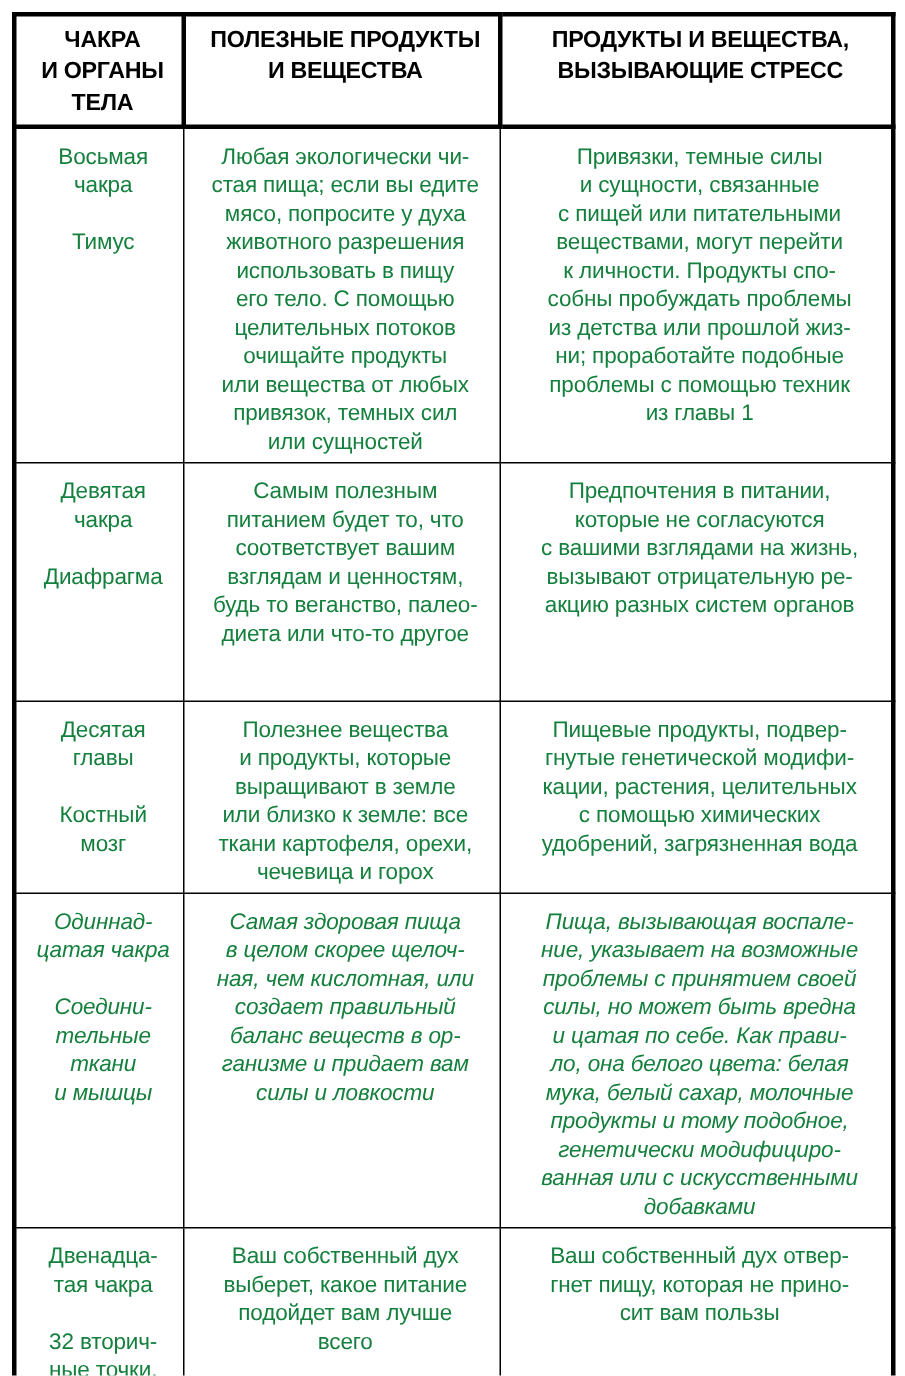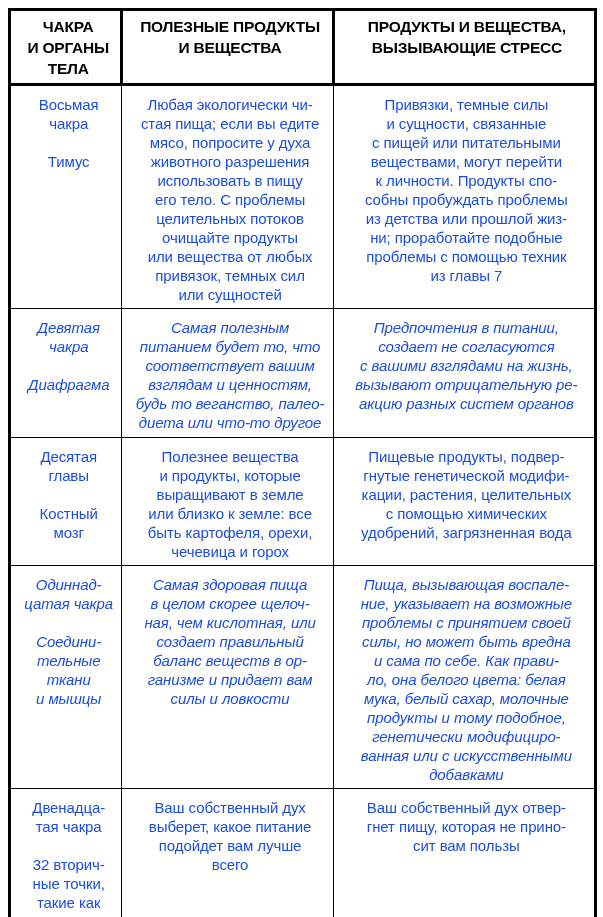--- a/index.html
+++ b/index.html
@@ -40,25 +40,25 @@
     letter-spacing: -0.2px;
     color: #000000;
   }
   td {
     border: 1.5px solid #000000;
     padding: 9px 4px 4px 9px;
     font-size: 15px;
     line-height: 19px;
     letter-spacing: -0.1px;
     font-weight: 400;
-    color: #1d4ed8;
+    color: #15803d;
   }
   tr.hdr  { height: 66px; }
   tr.r1   { height: 221px; }
-  tr.r2   { height: 129px; font-style: italic; }
+  tr.r2   { height: 159px; }
   tr.r3   { height: 124px; }
   tr.r4   { height: 221px; font-style: italic; }
   tr.r5   { height: 139px; }
 </style>
 </head>
 <body>
 
 <div class="page">
   <table class="chakra-table">
     <colgroup>
@@ -81,65 +81,65 @@
       <tr class="r1">
         <td>Восьмая
 чакра
 
 Тимус</td>
         <td>Любая экологически чи-
 стая пища; если вы едите
 мясо, попросите у духа
 животного разрешения
 использовать в пищу
-его тело. С проблемы
+его тело. С помощью
 целительных потоков
 очищайте продукты
 или вещества от любых
 привязок, темных сил
 или сущностей</td>
         <td>Привязки, темные силы
 и сущности, связанные
 с пищей или питательными
 веществами, могут перейти
 к личности. Продукты спо-
 собны пробуждать проблемы
 из детства или прошлой жиз-
 ни; проработайте подобные
 проблемы с помощью техник
-из главы 7</td>
+из главы 1</td>
       </tr>
       <tr class="r2">
         <td>Девятая
 чакра
 
 Диафрагма</td>
-        <td>Самая полезным
+        <td>Самым полезным
 питанием будет то, что
 соответствует вашим
 взглядам и ценностям,
 будь то веганство, палео-
 диета или что-то другое</td>
         <td>Предпочтения в питании,
-создает не согласуются
+которые не согласуются
 с вашими взглядами на жизнь,
 вызывают отрицательную ре-
 акцию разных систем органов</td>
       </tr>
       <tr class="r3">
         <td>Десятая
 главы
 
 Костный
 мозг</td>
         <td>Полезнее вещества
 и продукты, которые
 выращивают в земле
 или близко к земле: все
-быть картофеля, орехи,
+ткани картофеля, орехи,
 чечевица и горох</td>
         <td>Пищевые продукты, подвер-
 гнутые генетической модифи-
 кации, растения, целительных
 с помощью химических
 удобрений, загрязненная вода</td>
       </tr>
       <tr class="r4">
         <td>Одиннад-
 цатая чакра
@@ -152,21 +152,21 @@
 в целом скорее щелоч-
 ная, чем кислотная, или
 создает правильный
 баланс веществ в ор-
 ганизме и придает вам
 силы и ловкости</td>
         <td>Пища, вызывающая воспале-
 ние, указывает на возможные
 проблемы с принятием своей
 силы, но может быть вредна
-и сама по себе. Как прави-
+и цатая по себе. Как прави-
 ло, она белого цвета: белая
 мука, белый сахар, молочные
 продукты и тому подобное,
 генетически модифициро-
 ванная или с искусственными
 добавками</td>
       </tr>
       <tr class="r5">
         <td>Двенадца-
 тая чакра

